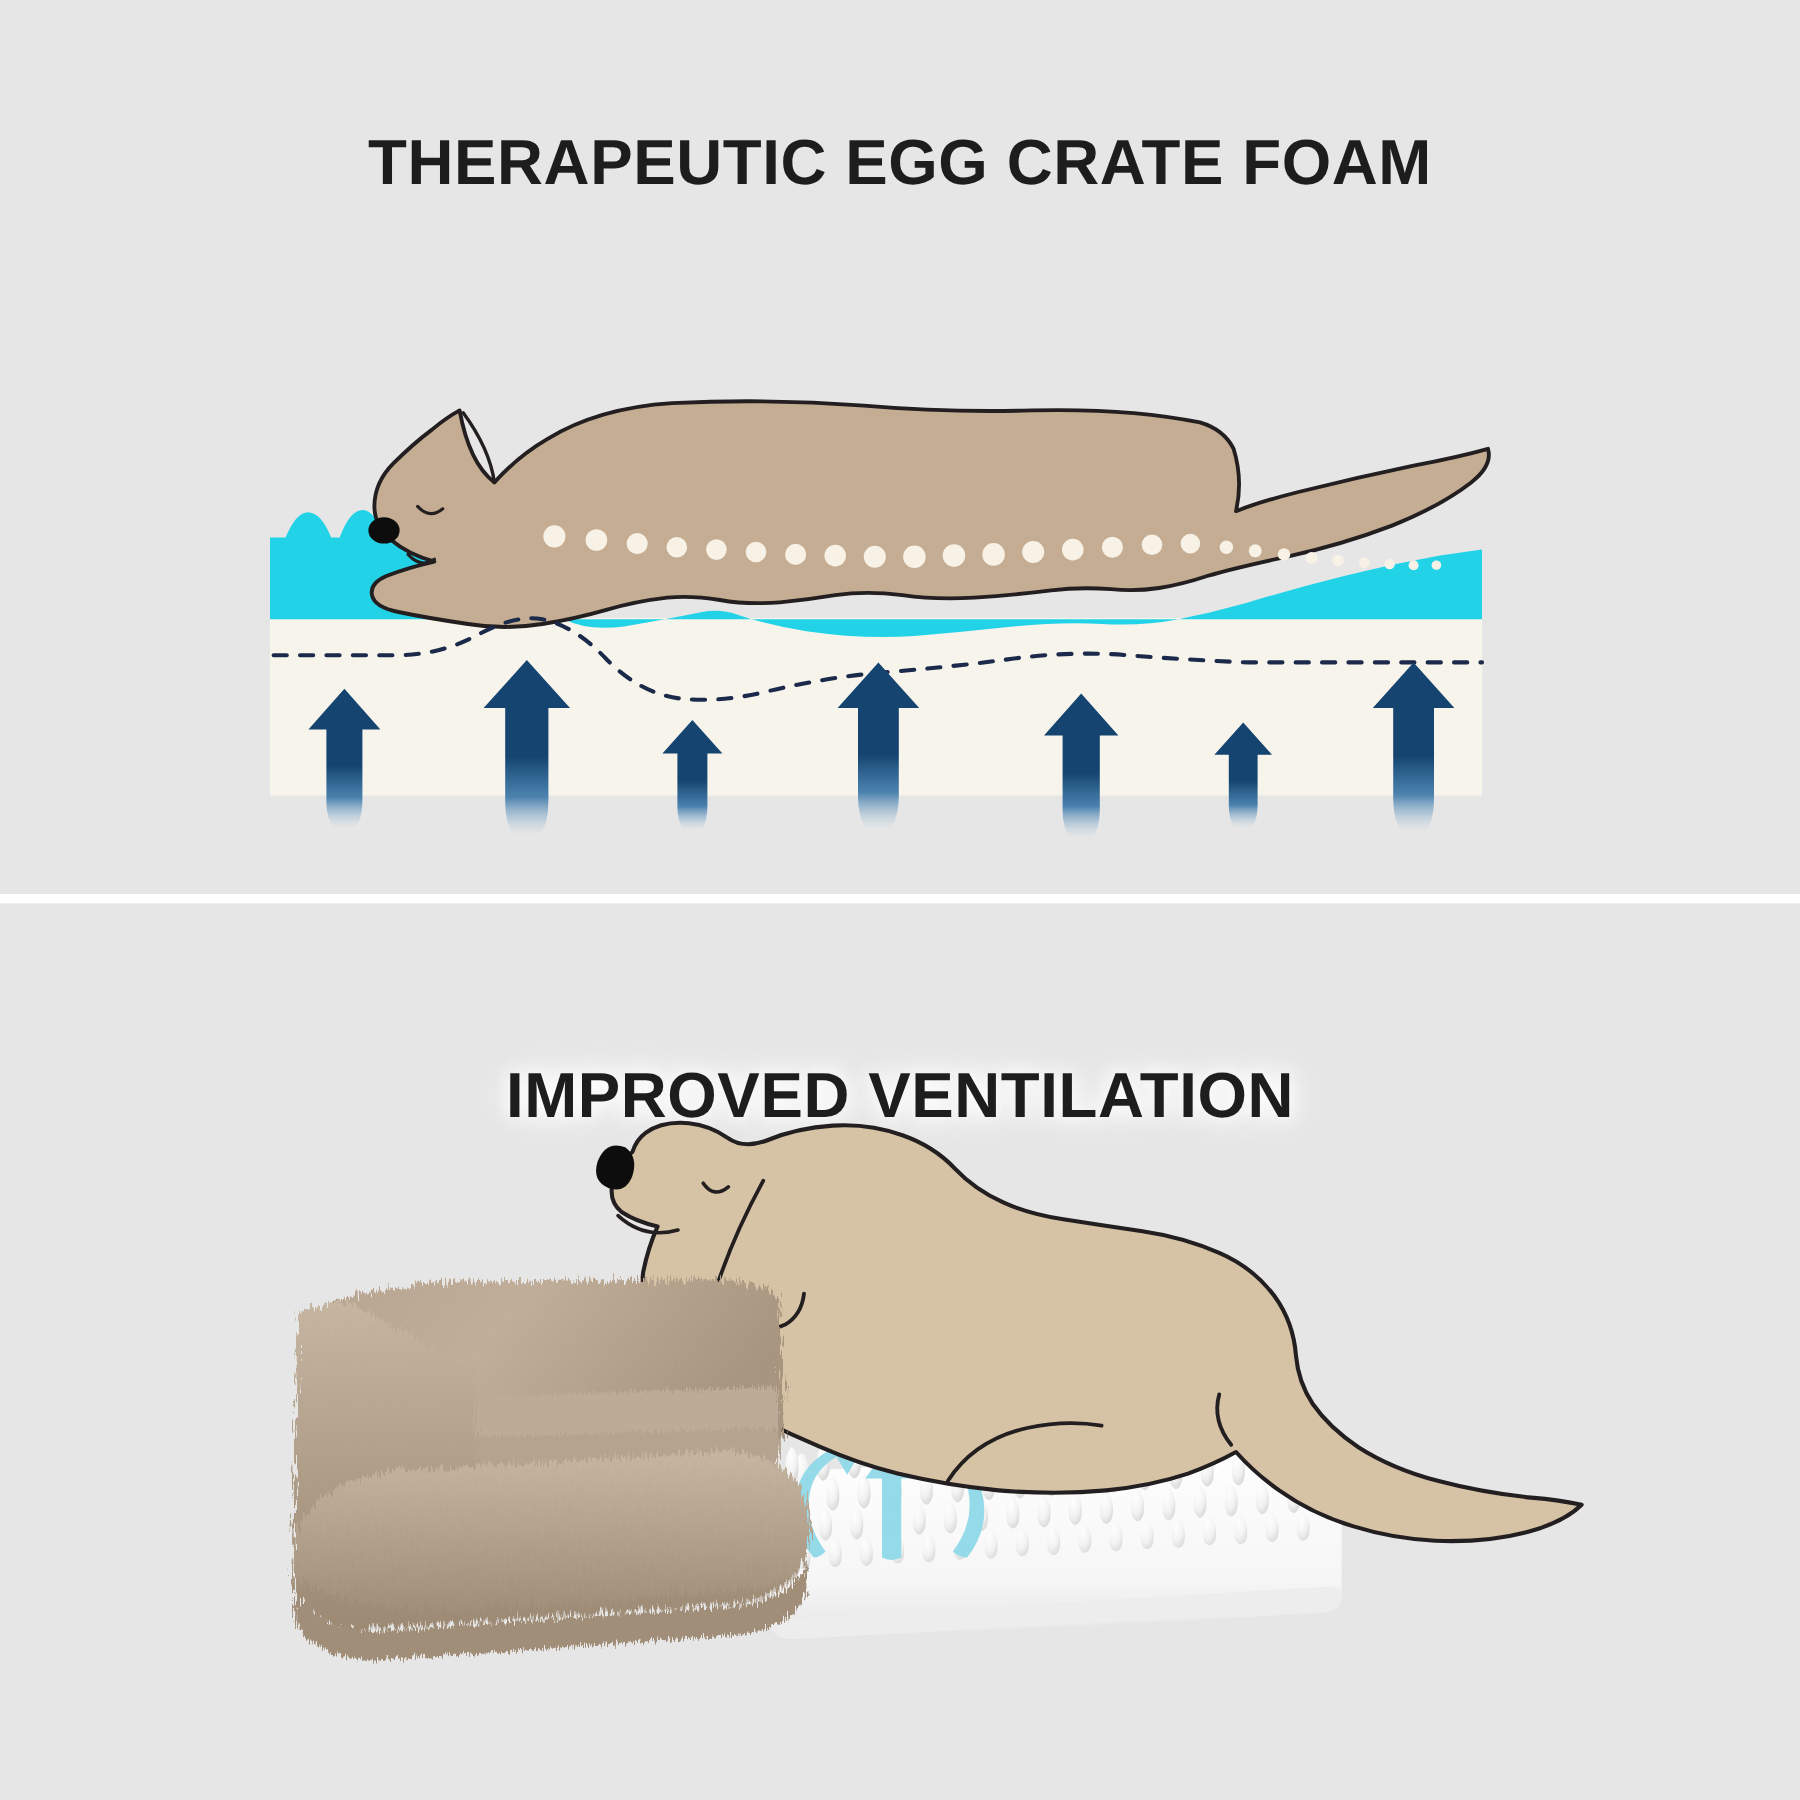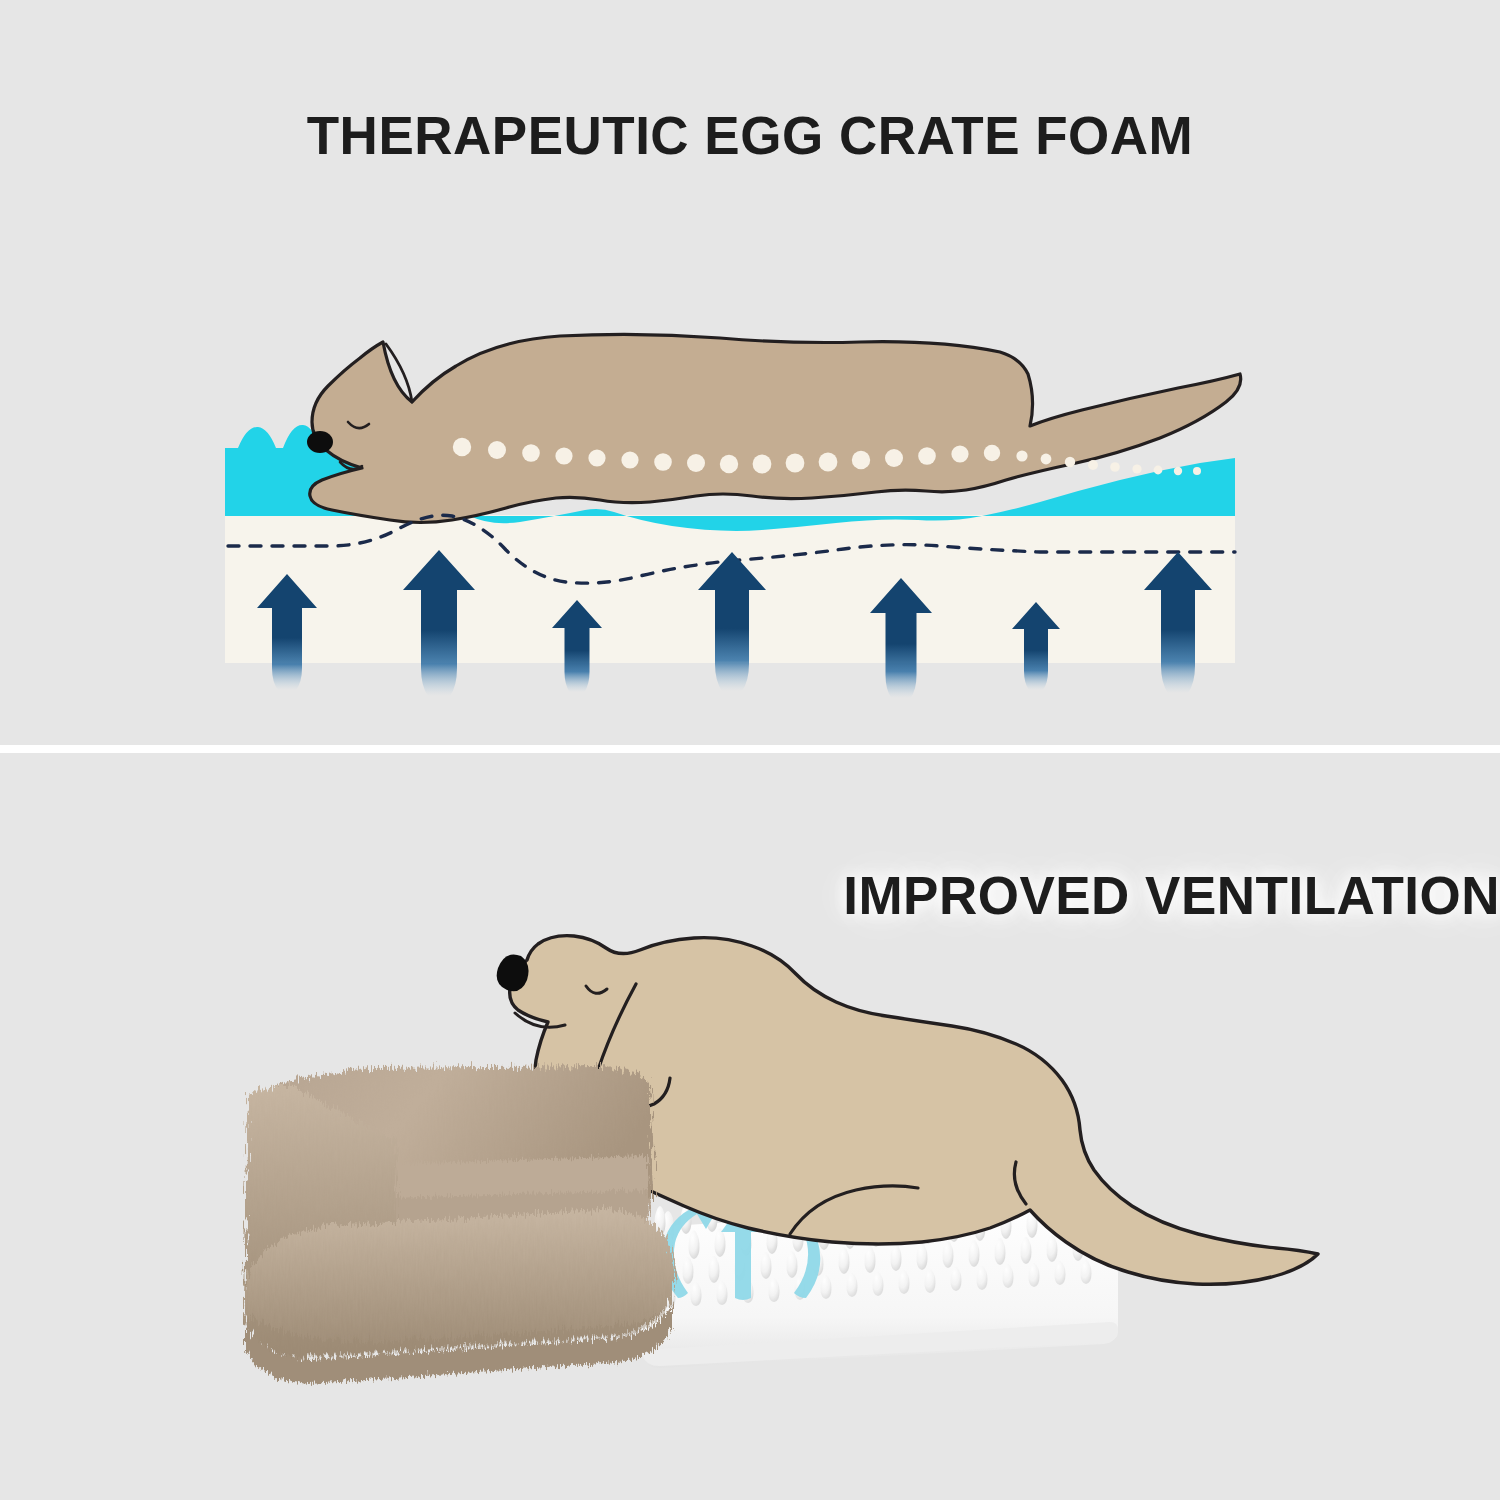--- a/index.html
+++ b/index.html
@@ -25,21 +25,21 @@
     color:#1d1d1d;line-height:1.05;
   }
   .headline-top{top:72px;}
   .subtext{
     position:absolute;left:50%;transform:translateX(-50%);
     width:1390px;text-align:center;
     font-size:37px;font-weight:400;color:#2b2b2b;line-height:1.42;
   }
   .subtext-top{top:165px;}
   .headline-bottom{
-    position:absolute;left:0;width:1500px;text-align:right;top:68px;
+    position:absolute;left:0;width:1500px;text-align:center;top:86px;
     font-size:53px;font-weight:700;letter-spacing:.5px;color:#1d1d1d;
     text-shadow:0 0 22px #ffffff,0 0 40px #ffffff,0 0 14px #ffffff;
   }
 
   
   .stage{position:absolute;display:block;}
   .stage-top{left:0;top:330px;width:1500px;height:400px;}
   .stage-bottom{left:0;top:145px;width:1500px;height:600px;}
 </style>
 </head>

